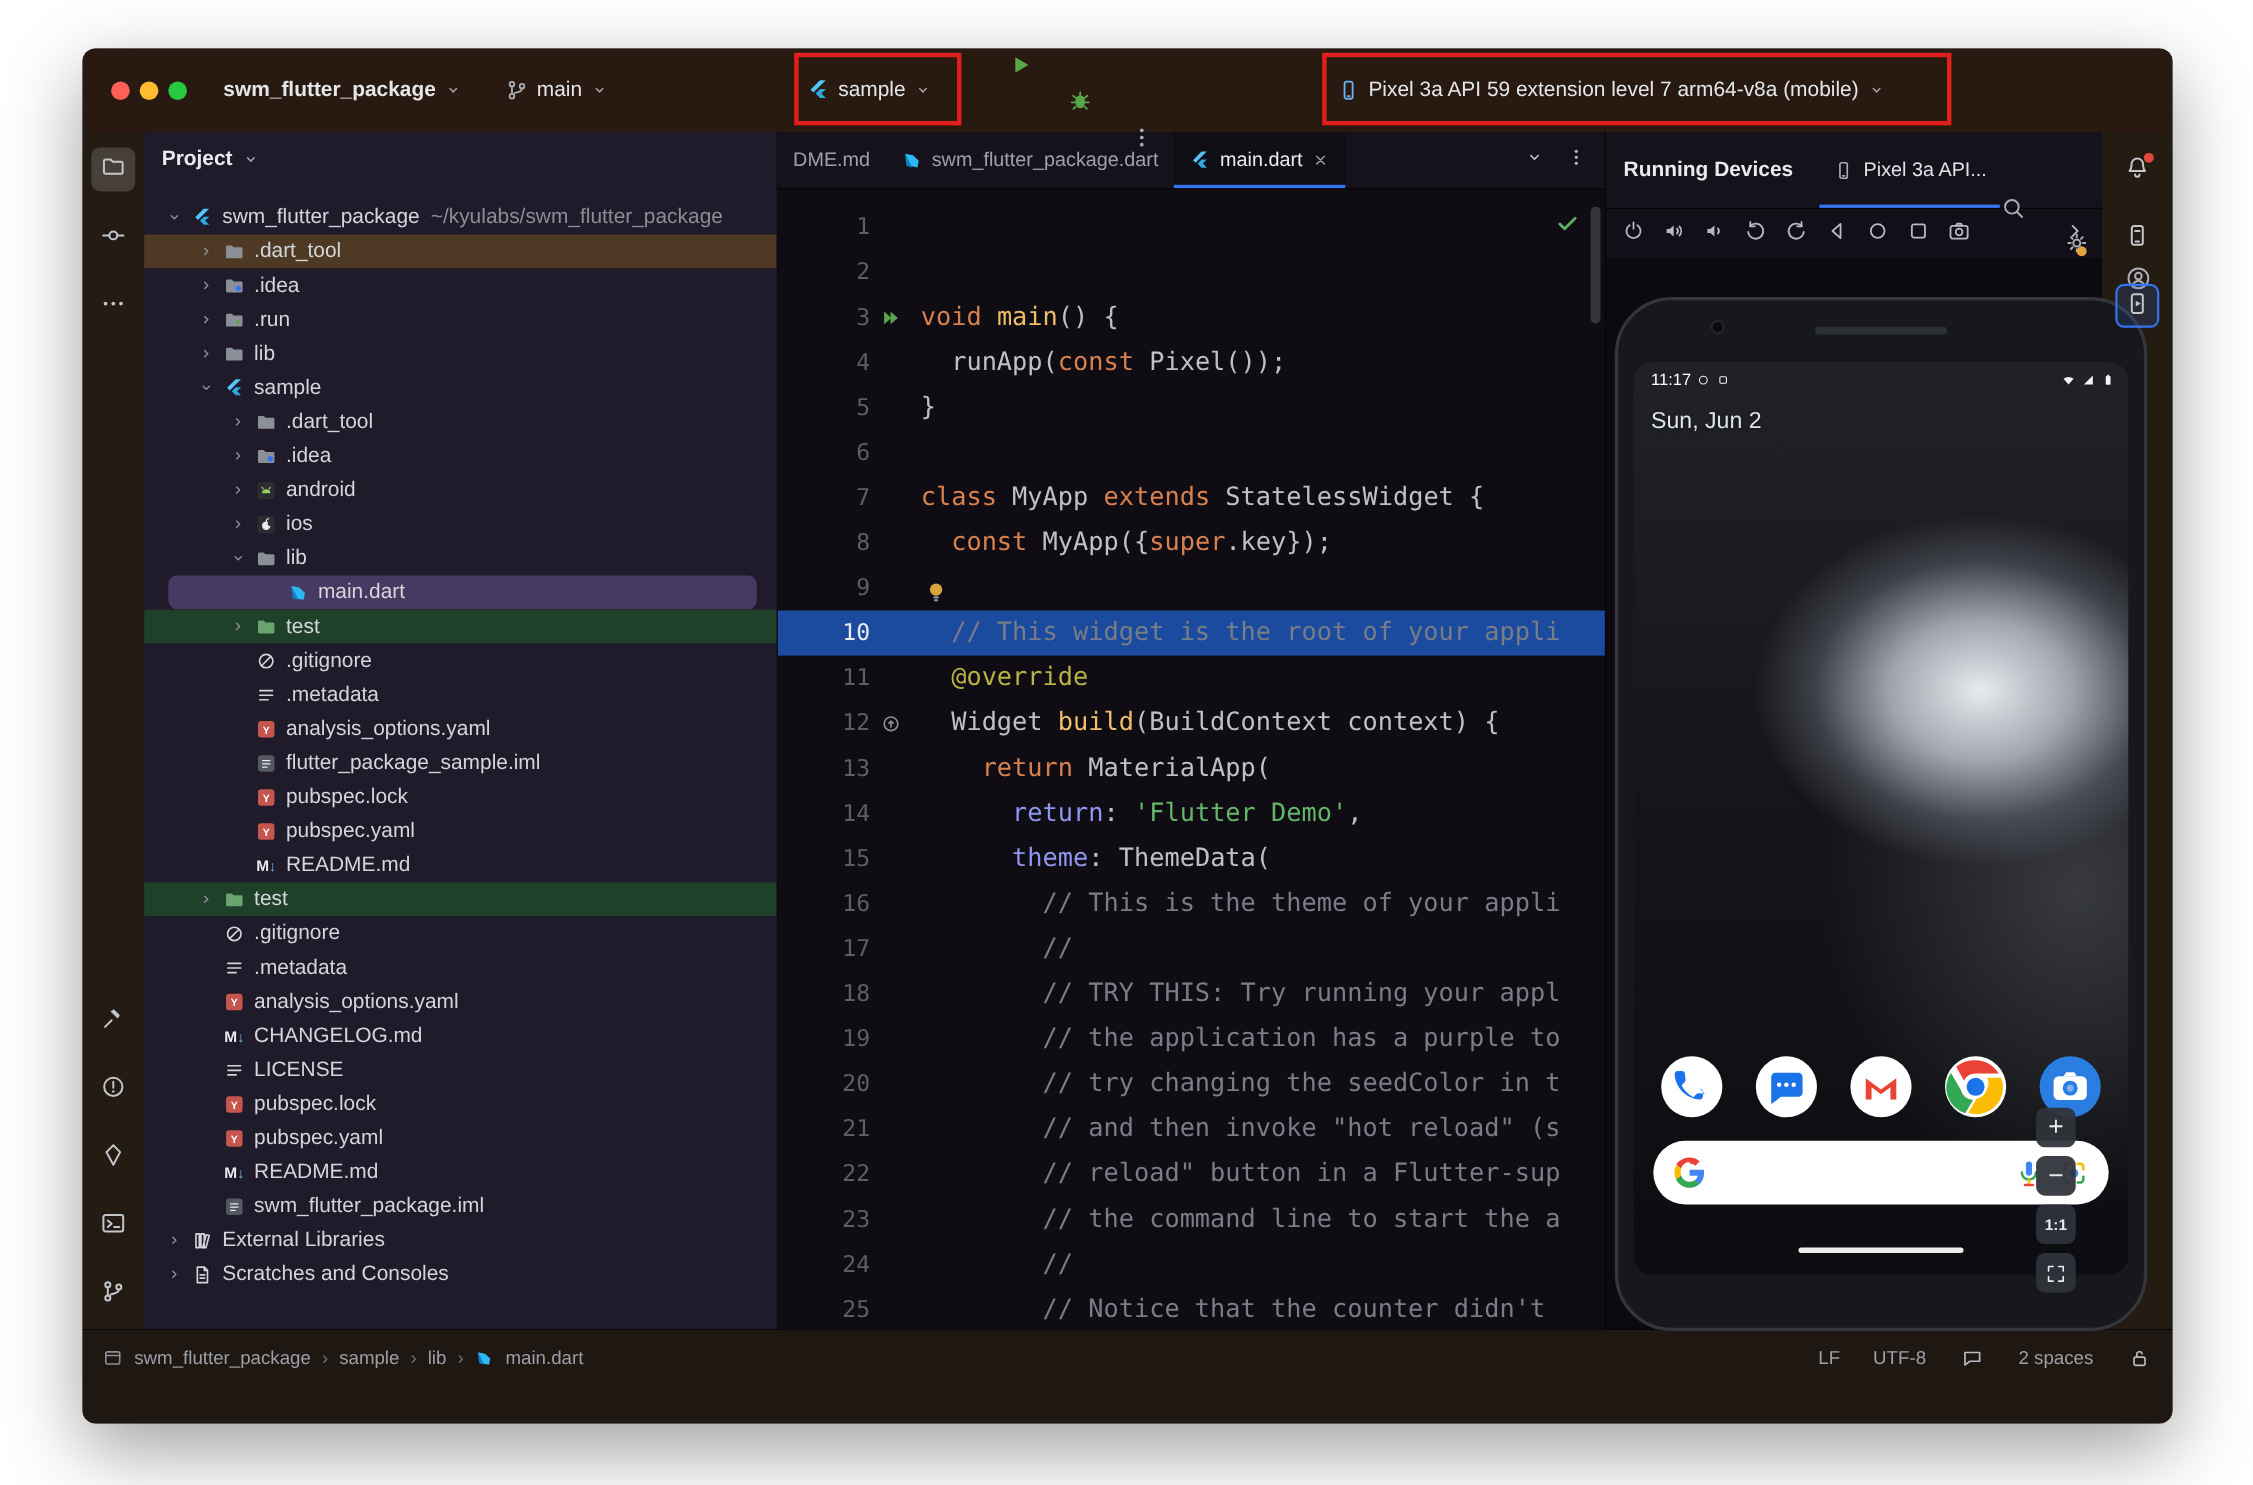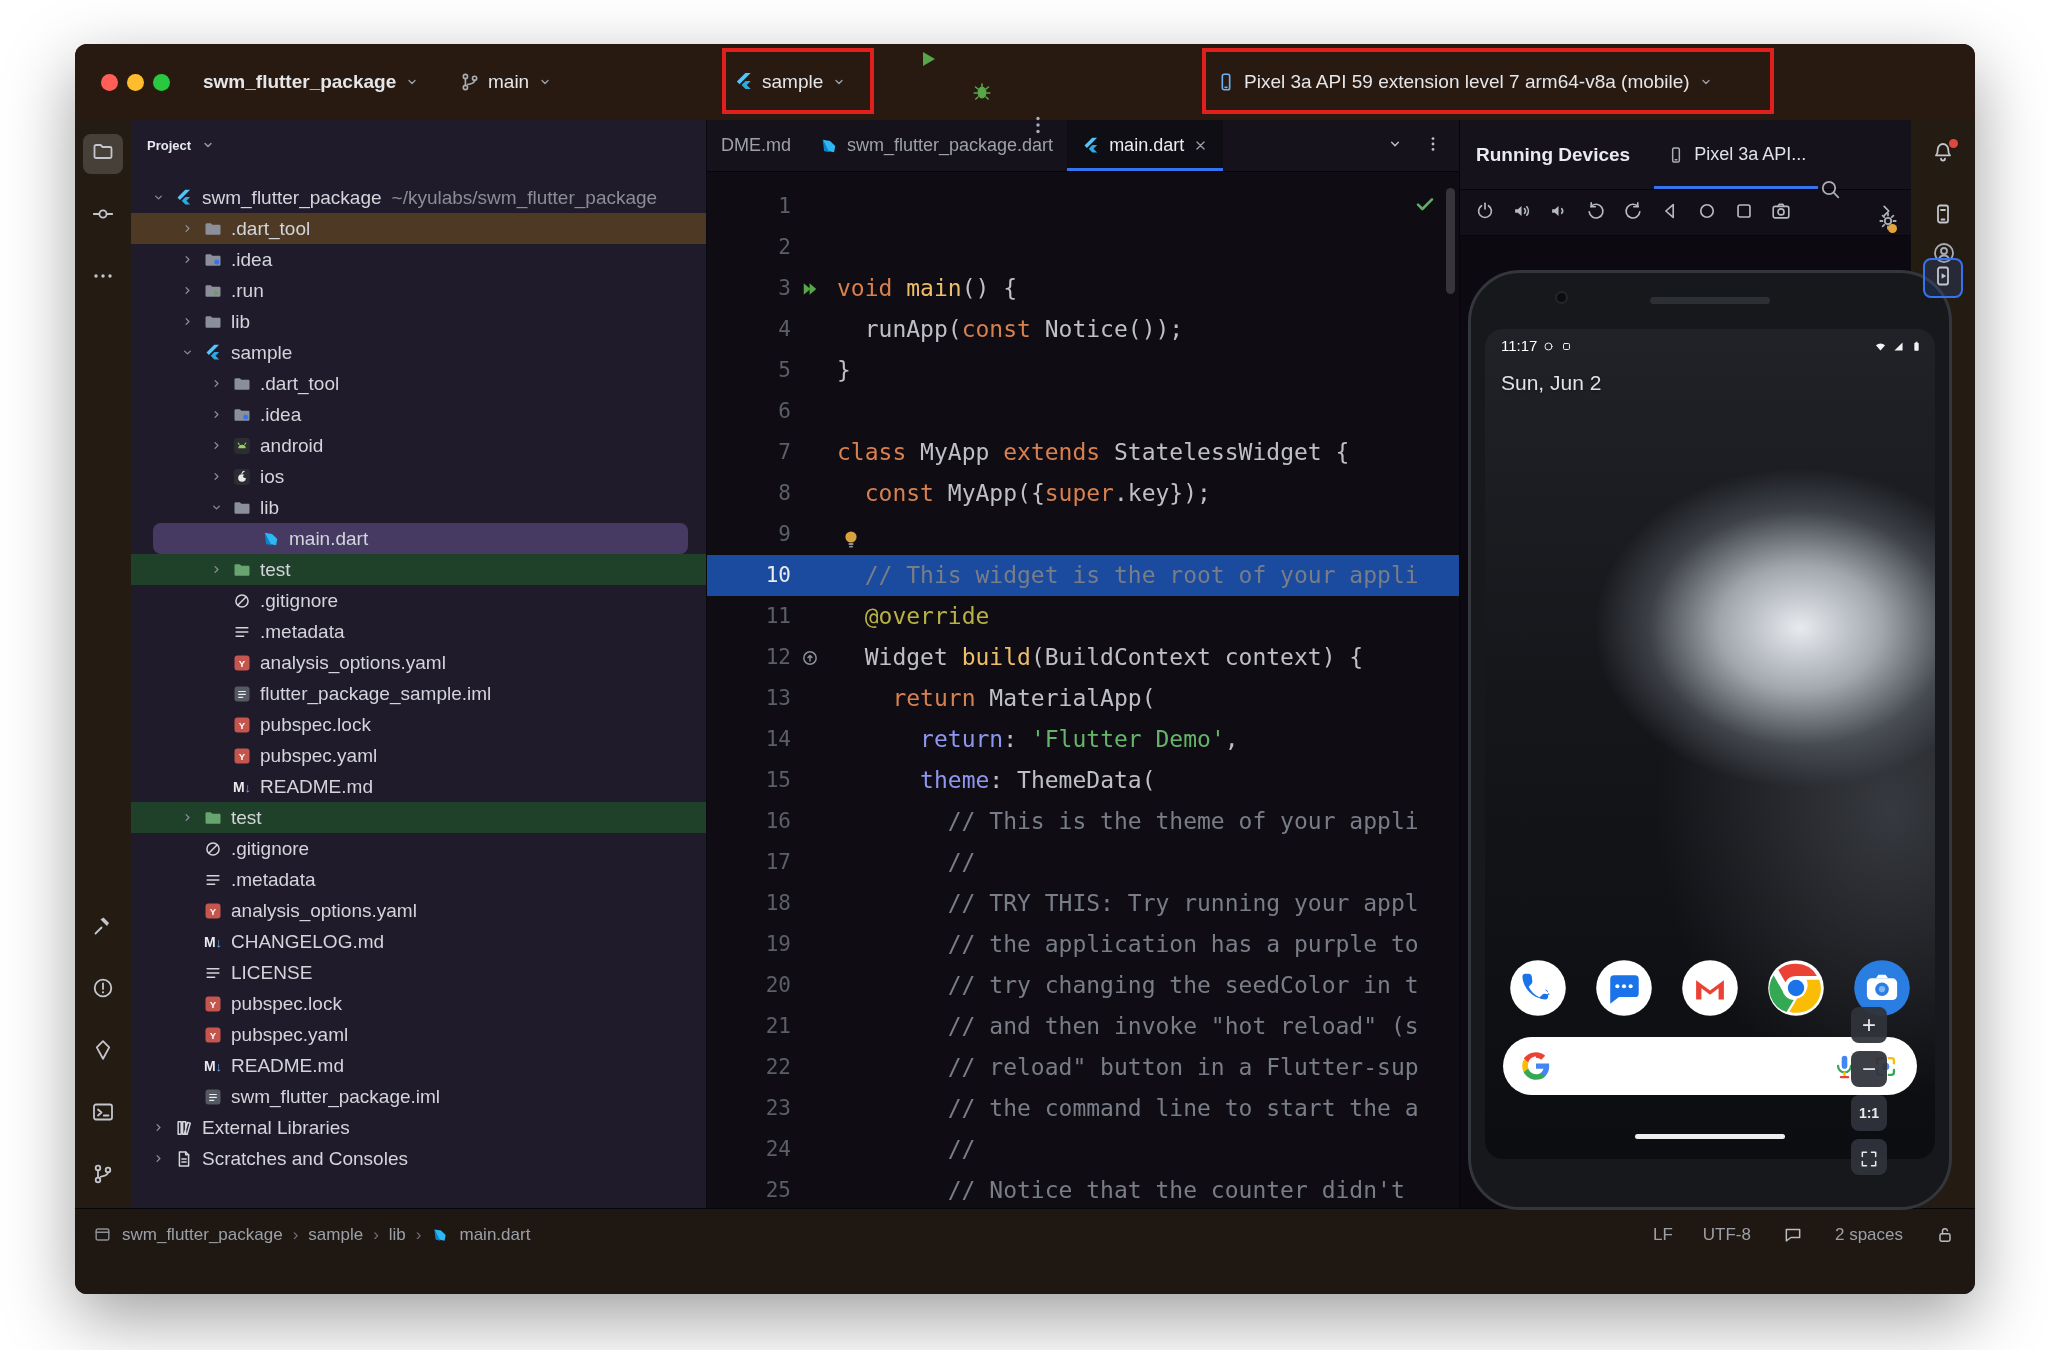--- a/index.html
+++ b/index.html
@@ -32,21 +32,21 @@
   .activitybar.right { width:64px; }
   .abtn { width:40px; height:40px; border-radius:8px; display:flex; align-items:center; justify-content:center; color:#c3c6cd; position:relative; }
   .abtn svg{ width:24px; height:24px; }
   .abtn.selected { background:rgba(255,255,255,.16); }
   .abtn.selected-blue { border:2px solid #3574f0; background:rgba(53,116,240,.16); }
   .ab-bottom { margin-top:auto; display:flex; flex-direction:column; gap:22px; }
   .bell-dot { position:absolute; right:5px; top:5px; width:9px; height:9px; border-radius:50%; background:#e0483e; }
 
   
   .project { width:576px; background:#201b2b; flex:none; overflow:hidden; border-right:1px solid #0b0910; }
-  .pj-head { height:50px; display:flex; align-items:center; gap:8px; padding:0 16px; color:#e8eaee; font-weight:700; font-size:13px; }
+  .pj-head { height:50px; display:flex; align-items:center; gap:8px; padding:0 16px; color:#e8eaee; font-weight:700; font-size:19px; }
   .pj-head .chev{ width:18px; height:18px; color:#9ba0a8; }
   .tree { padding-top:12px; font-size:19px; color:#d3d5db; }
   .trow { position:relative; height:31px; display:flex; align-items:center; white-space:nowrap; overflow:hidden; }
   .trow > * { position:relative; z-index:1; }
   .trow.hl-brown::before, .trow.hl-green::before, .trow.hl-purple::before {
      content:""; position:absolute; top:0; bottom:0; z-index:0; }
   .trow.hl-brown::before { left:0; right:0; background:#4e3a24; }
   .trow.hl-green::before { left:0; right:0; background:#1f4129; }
   .trow.hl-purple::before { left:22px; right:18px; background:#463a63; border-radius:8px; }
   .tchev { width:26px; flex:none; display:flex; align-items:center; justify-content:center; color:#8c8f98; }
@@ -746,21 +746,21 @@
                   </svg>
                 </span>
               </span>
               <span class="ctext"><span class="seg-kw">void </span><span class="seg-fn">main</span><span class="seg-pln">() {</span></span>
             </div>
             <div class="cline">
               <span class="gut">
                 <span class="gnum">4</span>
                 <span class="gico"></span>
               </span>
-              <span class="ctext"><span class="seg-pln">  runApp(</span><span class="seg-kw">const </span><span class="seg-pln">Notice());</span></span>
+              <span class="ctext"><span class="seg-pln">  runApp(</span><span class="seg-kw">const </span><span class="seg-pln">Pixel());</span></span>
             </div>
             <div class="cline">
               <span class="gut">
                 <span class="gnum">5</span>
                 <span class="gico"></span>
               </span>
               <span class="ctext"><span class="seg-pln">}</span></span>
             </div>
             <div class="cline">
               <span class="gut">

